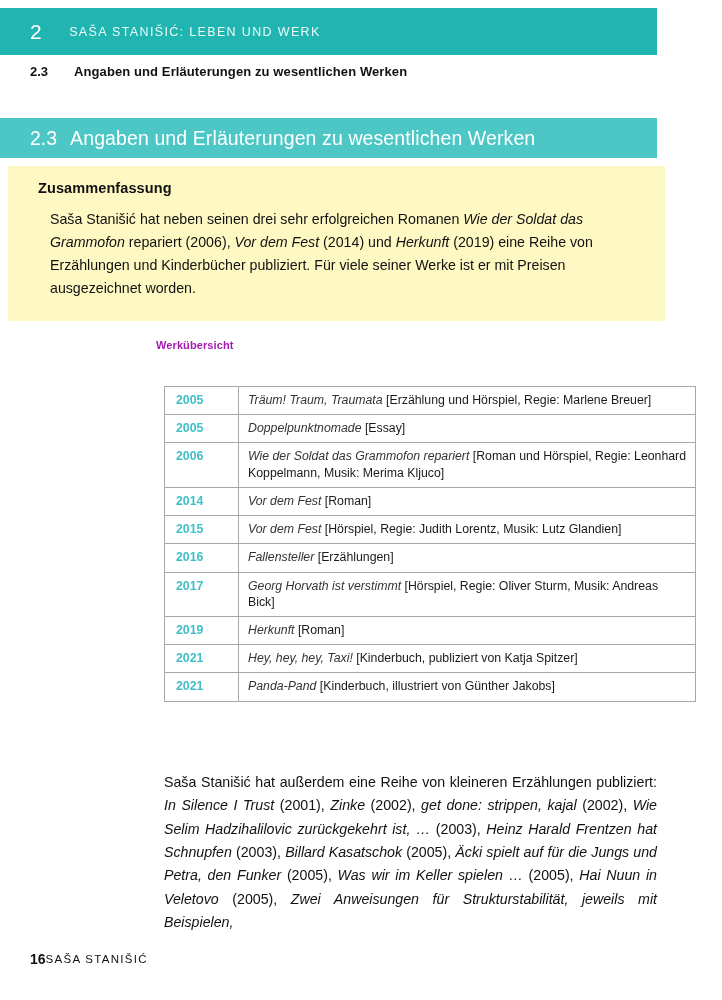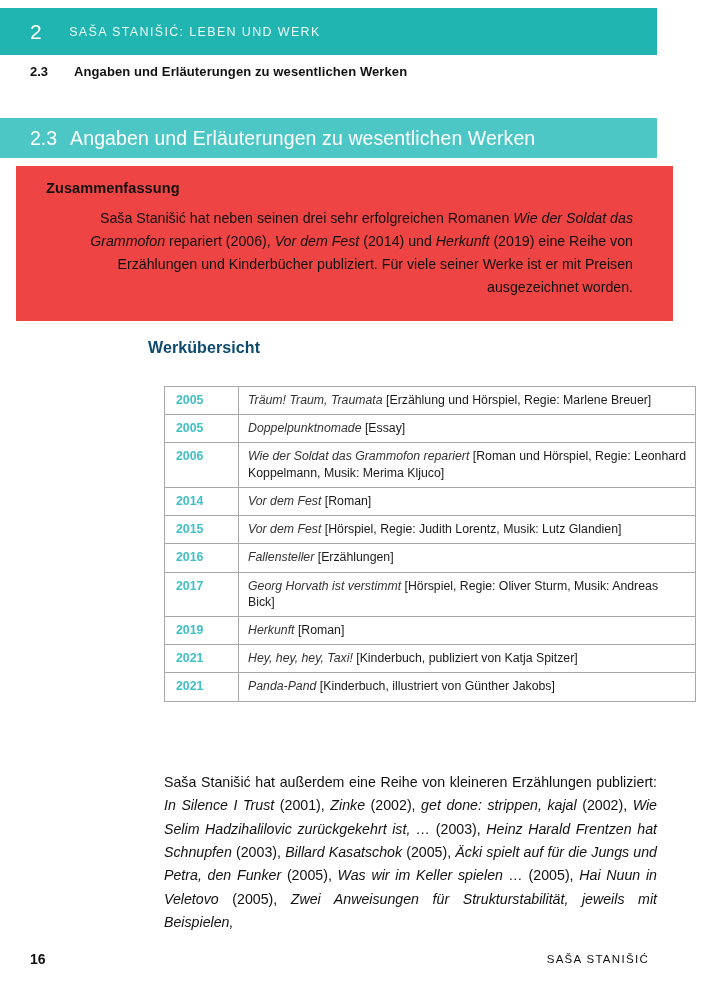--- a/index.html
+++ b/index.html
@@ -99,52 +99,52 @@
     color: #ffffff;
     font-size: 19.5px;
     font-weight: 400;
     letter-spacing: 0.1px;
     white-space: nowrap;
   }
 
   
   .summary-box {
     position: absolute;
-    left: 16px;
+    left: 8px;
     top: 166px;
     width: 657px;
     height: 155px;
-    background: #ef4444;
-    box-sizing: border-box;
-    padding: 14px 36px 14px 30px;
+    background: #fef9c3;
+    box-sizing: border-box;
+    padding: 14px 28px 14px 30px;
   }
   .summary-title {
     font-size: 14.5px;
     font-weight: bold;
     color: #111;
     margin: 0 0 11px 0;
     letter-spacing: 0.1px;
   }
   .summary-text {
     font-size: 14.2px;
     line-height: 1.62;
     color: #111;
-    margin: 4px;
-    text-align: right;
+    margin: 12px;
+    text-align: left;
   }
   .summary-text i { font-style: italic; }
 
   
   .werk-heading {
     position: absolute;
-    left: 148px;
+    left: 156px;
     top: 339px;
-    font-size: 16px;
-    font-weight: bold;
-    color: #0c4a6e;
+    font-size: 11px;
+    font-weight: bold;
+    color: #a21caf;
     letter-spacing: 0.1px;
   }
 
   
   .works-table {
     position: absolute;
     left: 164px;
     top: 386px;
     width: 532px;
     border-collapse: collapse;
@@ -187,21 +187,21 @@
   .footer {
     position: absolute;
     left: 0;
     top: 947px;
     width: 657px;
     height: 24px;
     box-sizing: border-box;
     padding: 0 0 0 30px;
     display: flex;
     align-items: center;
-    justify-content: space-between;
+    justify-content: flex-start;
   }
   .footer-page {
     font-size: 14px;
     font-weight: bold;
     color: #111;
   }
   .footer-title {
     font-size: 11.5px;
     font-weight: normal;
     color: #111;

